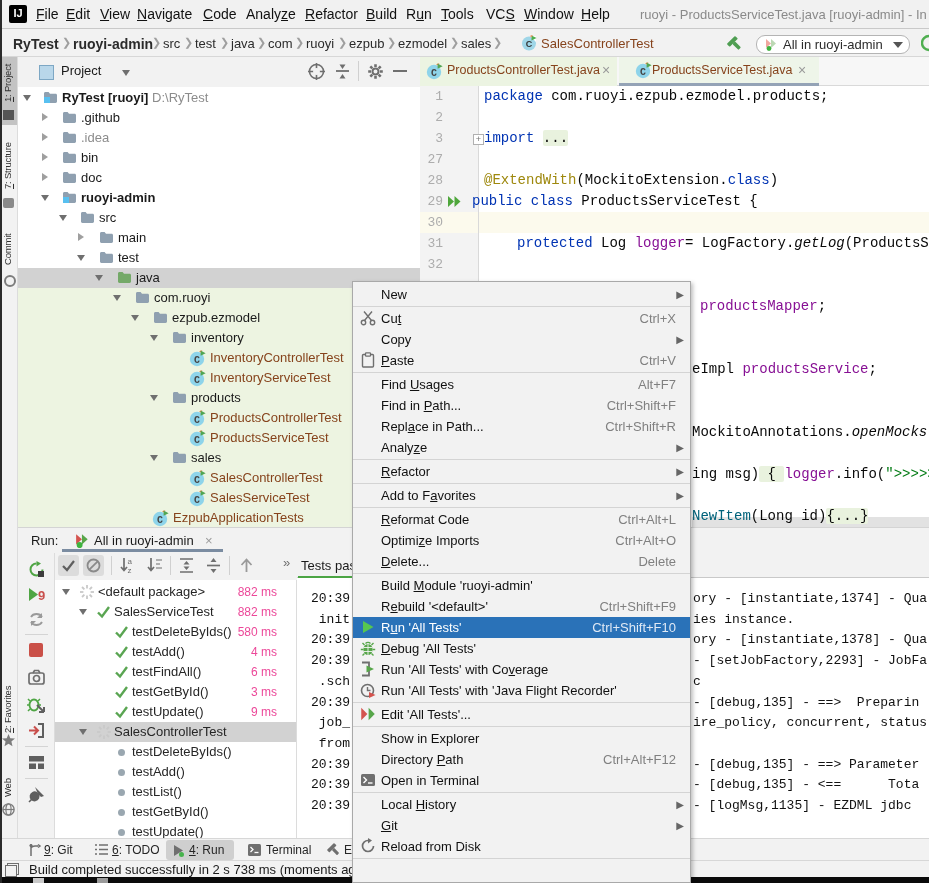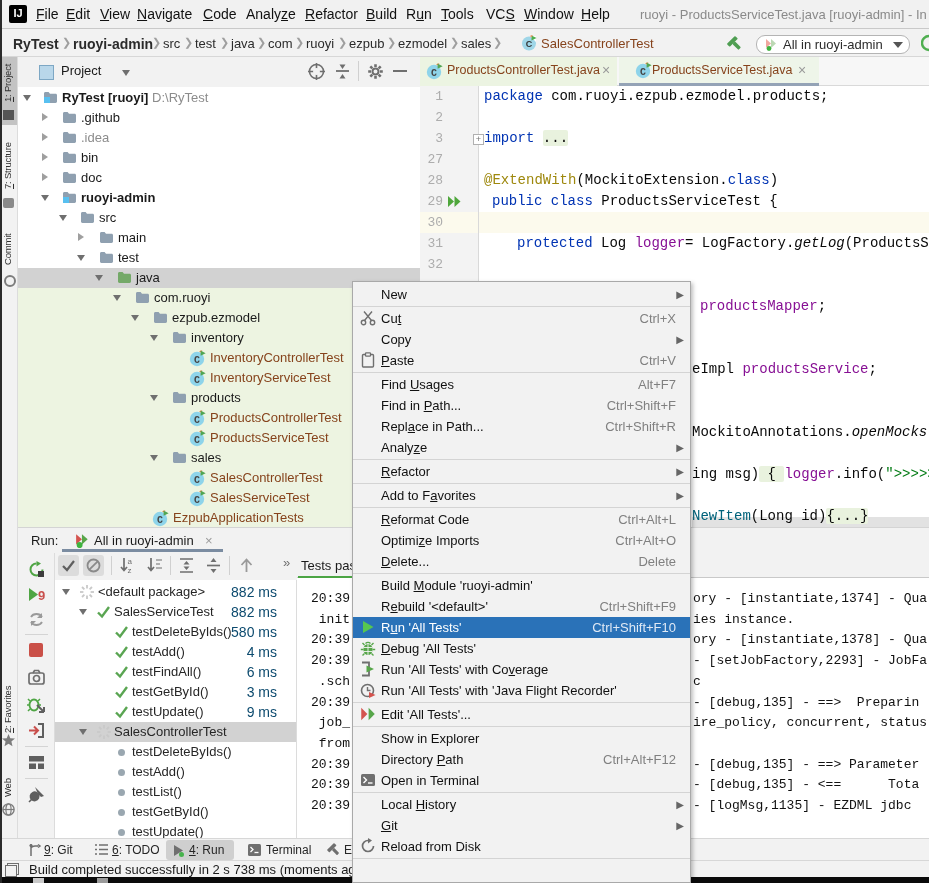--- a/index.html
+++ b/index.html
@@ -42,21 +42,21 @@
 .ital{font-style:italic}
 .foldbg{background:#e9f2de;border-radius:2px}
 
 #runhead{left:18px;top:527px;width:911px;height:26px;background:#f2f2f2;border-top:1px solid #d4d4d4;box-sizing:border-box}
 #vtools{left:18px;top:553px;width:37px;height:285px;background:#f2f2f2;border-right:1px solid #dcdcdc;box-sizing:border-box}
 #ttoolbar{left:55px;top:553px;width:242px;height:27px;background:#f2f2f2}
 #conshead{left:297px;top:553px;width:632px;height:25px;background:#f2f2f2;border-bottom:1px solid #c9c9c9;box-sizing:border-box}
 #testtree{left:55px;top:580px;width:242px;height:258px;background:#fff;border-right:1px solid #dcdcdc;box-sizing:border-box;overflow:hidden}
 #console{left:297px;top:578px;width:632px;height:260px;background:#fff;overflow:hidden}
 .rrow{position:absolute;left:0;width:242px;height:20px;font-size:13px;line-height:20px;white-space:nowrap;color:#262626}
-.rtime{position:absolute;font-size:14px;color:#0c4a6e;text-align:right}
+.rtime{position:absolute;font-size:12px;color:#ec4899;text-align:right}
 .dot{width:7px;height:7px;border-radius:50%;background:#9aa7b0}
 .cline{position:absolute;font-size:13px;line-height:20.7px;font-family:"Liberation Mono",monospace;color:#111;white-space:pre}
 
 #botbar{left:0;top:838px;width:929px;height:22px;background:#f2f2f2;border-top:1px solid #d7d7d7;box-sizing:border-box}
 .btab{position:absolute;top:2px;height:18px;font-size:12px;line-height:18px;color:#262626;white-space:nowrap}
 #statusbar{left:0;top:860px;width:929px;height:17px;background:#f2f2f2;border-top:1px solid #d7d7d7;box-sizing:border-box}
 #blackstrip{left:0;top:877px;width:929px;height:6px;background:#0a0a0a}
 
 #ctxmenu{left:352px;top:281px;width:339px;height:602px;background:#f2f2f2;border:1px solid #a9a9a9;box-sizing:border-box;box-shadow:2px 2px 4px rgba(0,0,0,.25)}
 .mitem{position:relative;height:21px;font-size:13px;line-height:21px;color:#111;white-space:nowrap}
@@ -392,21 +392,21 @@
   <span class="lnum" style="left:0;top:126px">30</span>
   <span class="lnum" style="left:0;top:147px">31</span>
   <span class="lnum" style="left:0;top:168px">32</span>
   <span class="ab" style="left:53px;top:48px;width:9px;height:9px;background:#fff;border:1px solid #b0b0b0;font-size:9px;line-height:8px;text-align:center;color:#777">+</span>
   <svg class="ab" style="left:28px;top:110px" width="13" height="11" viewBox="0 0 13 11">
         <path d="M0 0 L6 5.5 L0 11 Z M6.5 0 L12.5 5.5 L6.5 11 Z" fill="#4fa73c"></path>
       </svg>
   <div class="eline" style="top:0"><span style="margin-left:64px" class="kw">package</span> com.ruoyi.ezpub.ezmodel.products;</div>
   <div class="eline" style="top:42px"><span style="margin-left:64px" class="kw">import</span> <span class="foldbg">...</span></div>
   <div class="eline" style="top:84px"><span style="margin-left:64px" class="ann">@ExtendWith</span>(MockitoExtension.<span class="kw">class</span>)</div>
-  <div class="eline" style="top:105px"><span style="margin-left:72px" class="kw">public class</span> ProductsServiceTest {</div>
+  <div class="eline" style="top:105px"><span style="margin-left:52px" class="kw">public class</span> ProductsServiceTest {</div>
   <div class="eline" style="top:147px"><span style="margin-left:97px" class="kw">protected</span> Log <span class="fld">logger</span>= LogFactory.<span class="ital">getLog</span>(ProductsServiceTest.</div>
   <div class="eline" style="top:210px"><span style="margin-left:280px" class="fld">productsMapper</span>;</div>
   <div class="eline" style="top:273px"><span style="margin-left:272px"></span>eImpl <span class="fld">productsService</span>;</div>
   <div class="eline" style="top:336px"><span style="margin-left:272px"></span>MockitoAnnotations.<span class="ital">openMocks</span>(</div>
   <div class="eline" style="top:378px"><span style="margin-left:272px"></span>ing msg)<span class="foldbg"> { </span><span class="fld">logger</span>.info(<span class="str">"&gt;&gt;&gt;&gt;&gt;&gt;</span></div>
   <div class="ab" style="left:272px;top:431px;width:237px;height:10px;background:#e2e2e2"></div>
   <div class="eline" style="top:420px"><span style="margin-left:272px"></span><span class="mth">NewItem</span>(Long id)<span class="foldbg">{...}</span></div>
 </div>
 
 <div class="ab" id="runhead">

